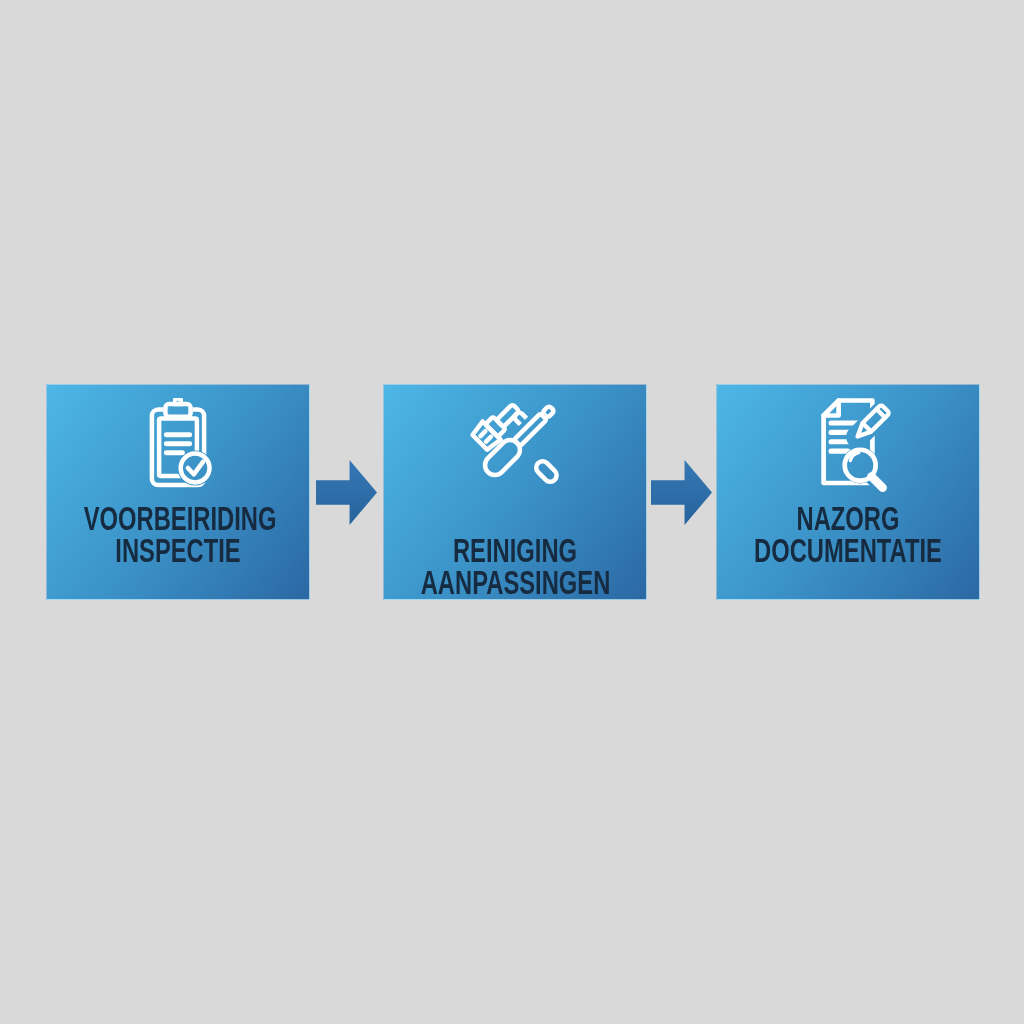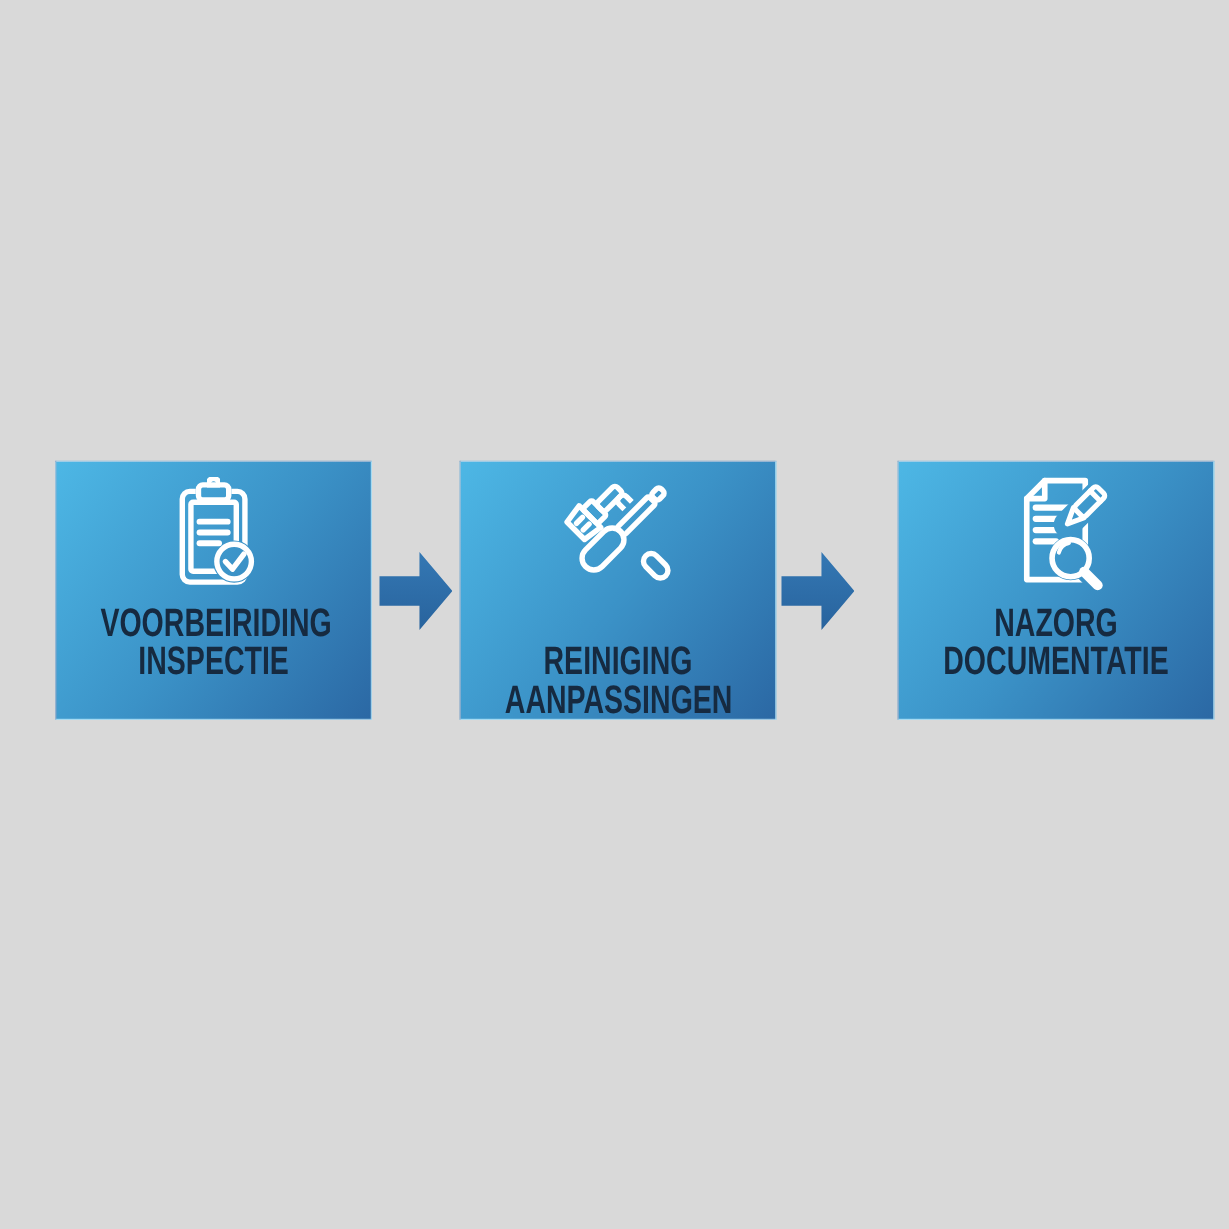--- a/index.html
+++ b/index.html
@@ -12,21 +12,21 @@
   .canvas{position:absolute;inset:0;}
   .step{
     position:absolute;top:384px;width:264px;height:216px;
     background:linear-gradient(128deg,var(--grad1,#4db7e5) 0%,var(--grad2,#3b92c7) 52%,var(--grad3,#2b68a4) 100%);
     border:1px solid var(--border,rgba(255,255,255,0.5));
     box-sizing:border-box;
     display:flex;flex-direction:column;align-items:center;
   }
   #step1{left:46px;}
   #step2{left:383px;gap:32px;}
-  #step3{left:748px;}
+  #step3{left:716px;}
   .icon-slot{
     height:112px;margin-top:4px;
     display:flex;align-items:center;justify-content:center;
   }
   .icon-slot svg{display:block;}
   .label{
     width:100%;text-align:center;
     margin-top:2px;
     font-size:33px;font-weight:700;line-height:32px;
     letter-spacing:0px;

